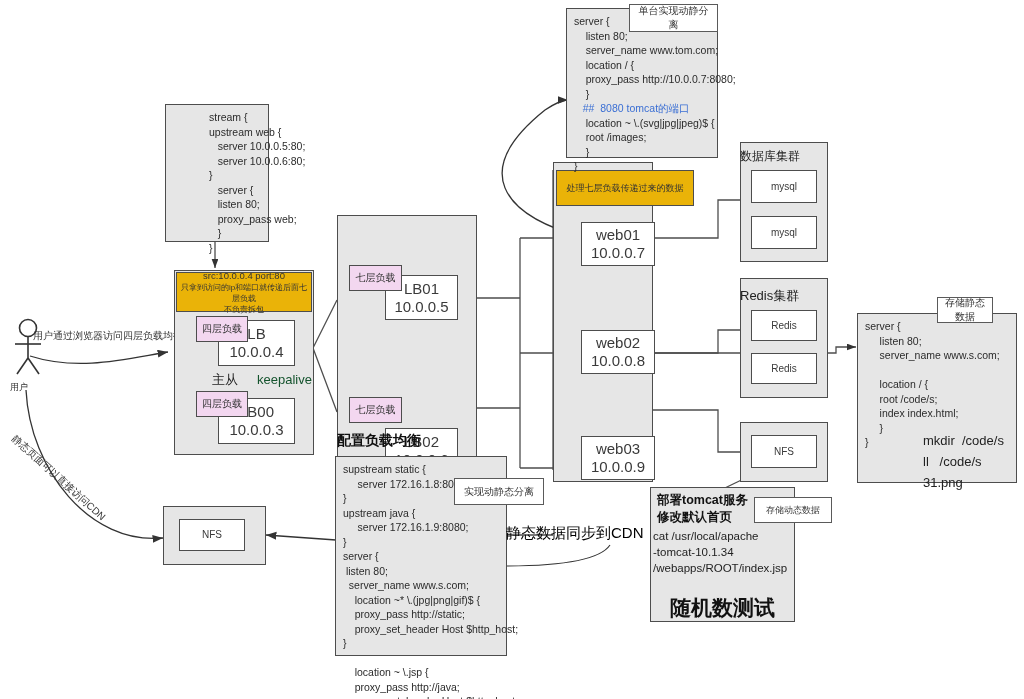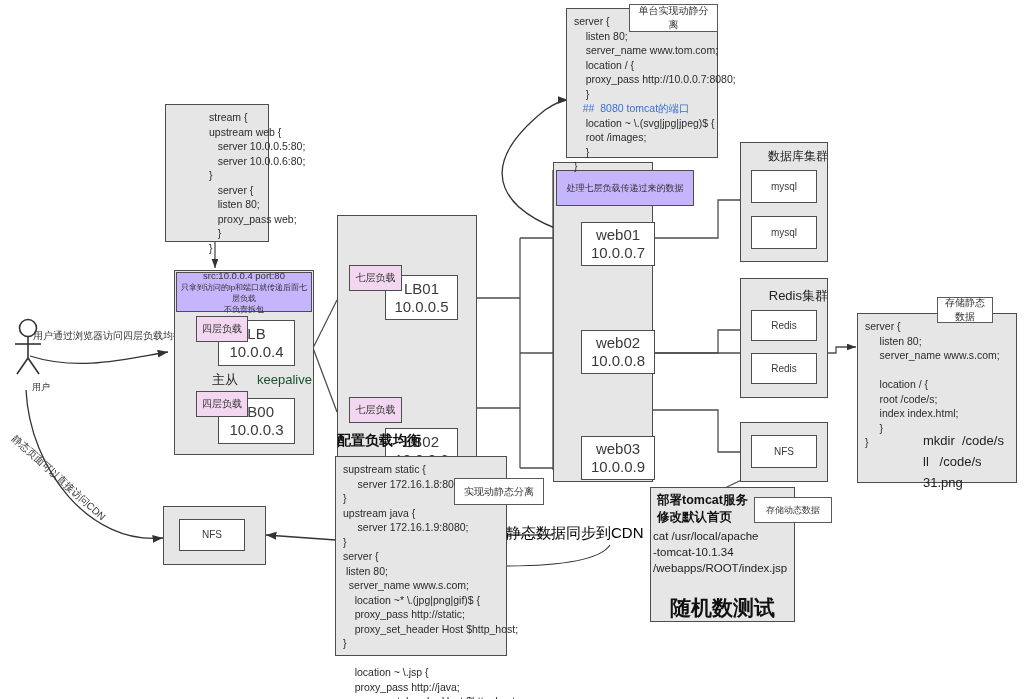--- a/index.html
+++ b/index.html
@@ -8,35 +8,35 @@
   .abs{position:absolute;box-sizing:border-box;}
   
   .panel{background:#e6e6e6;border:1.5px solid #4d4d4d;}
   
   .node{background:#ffffff;border:1.5px solid #4d4d4d;display:flex;flex-direction:column;
         align-items:center;justify-content:center;color:#3a3a3a;}
   .node .l1{font-size:15px;line-height:18px;}
   .node .l2{font-size:15px;line-height:18px;}
   .node.small .l1{font-size:10px;}
   
-  .pink{background:#c4b5fd;border:1.5px solid #4d4d4d;color:#333;
+  .pink{background:#eab308;border:1.5px solid #4d4d4d;color:#333;
         display:flex;flex-direction:column;align-items:center;justify-content:center;
         text-align:center;font-size:8px;line-height:11px;padding:2px 3px;}
   .pink .big{font-size:9.5px;line-height:13px;}
   
   .tag{background:#f3d7f0;border:1.5px solid #4d4d4d;color:#333;display:flex;
        align-items:center;justify-content:center;font-size:10px;}
   
   .note{background:#ffffff;border:1.2px solid #5a5a5a;color:#333;display:flex;
         align-items:center;justify-content:center;font-size:10px;text-align:center;padding:2px 4px;}
   
   .code{background:#e6e6e6;border:1.5px solid #4d4d4d;color:#2b2b2b;font-size:10.5px;
         line-height:14.5px;padding:5px 7px;white-space:pre;}
   .code .cmt{color:#3b6fd4;}
-  .plain-title{color:#222;font-size:12px;text-align:right;}
+  .plain-title{color:#222;font-size:12px;text-align:left;}
   .lbl{color:#333;font-size:11px;}
   .big-cn{font-size:21px;font-weight:bold;color:#111;}
   svg.overlay{position:absolute;left:0;top:0;width:1024px;height:699px;pointer-events:none;}
 </style>
 </head>
 <body>
 
 <div id="canvas">
 
   <svg class="overlay">
@@ -97,21 +97,21 @@
 
   <div class="abs" style="left:8px;top:318px;width:44px;height:62px;">
     <svg width="44" height="62" viewBox="0 0 44 62">
       <circle cx="20" cy="10" r="8.5" fill="none" stroke="#333" stroke-width="1.6"></circle>
       <line x1="20" y1="19" x2="20" y2="40" stroke="#333" stroke-width="1.6"></line>
       <line x1="7" y1="26" x2="33" y2="26" stroke="#333" stroke-width="1.6"></line>
       <line x1="20" y1="40" x2="9" y2="56" stroke="#333" stroke-width="1.6"></line>
       <line x1="20" y1="40" x2="31" y2="56" stroke="#333" stroke-width="1.6"></line>
     </svg>
   </div>
-  <div class="abs lbl" style="left:10px;top:381px;width:40px;font-size:9px;text-align:right;">用户</div>
+  <div class="abs lbl" style="left:10px;top:381px;width:40px;font-size:9px;text-align:left;">用户</div>
 
   <div class="abs lbl" style="left:33px;top:329px;width:160px;font-size:10px;">用户通过浏览器访问四层负载均衡</div>
 
   <div class="abs lbl" style="left:18px;top:432px;width:150px;font-size:10px;transform:rotate(42deg);transform-origin:0 0;">静态页面可以直接访问CDN</div>
 
   <div class="abs code" style="left:165px;top:104px;width:104px;height:138px;padding-left:43px;">stream {
 upstream web {
    server 10.0.0.5:80;
    server 10.0.0.6:80;
 }

